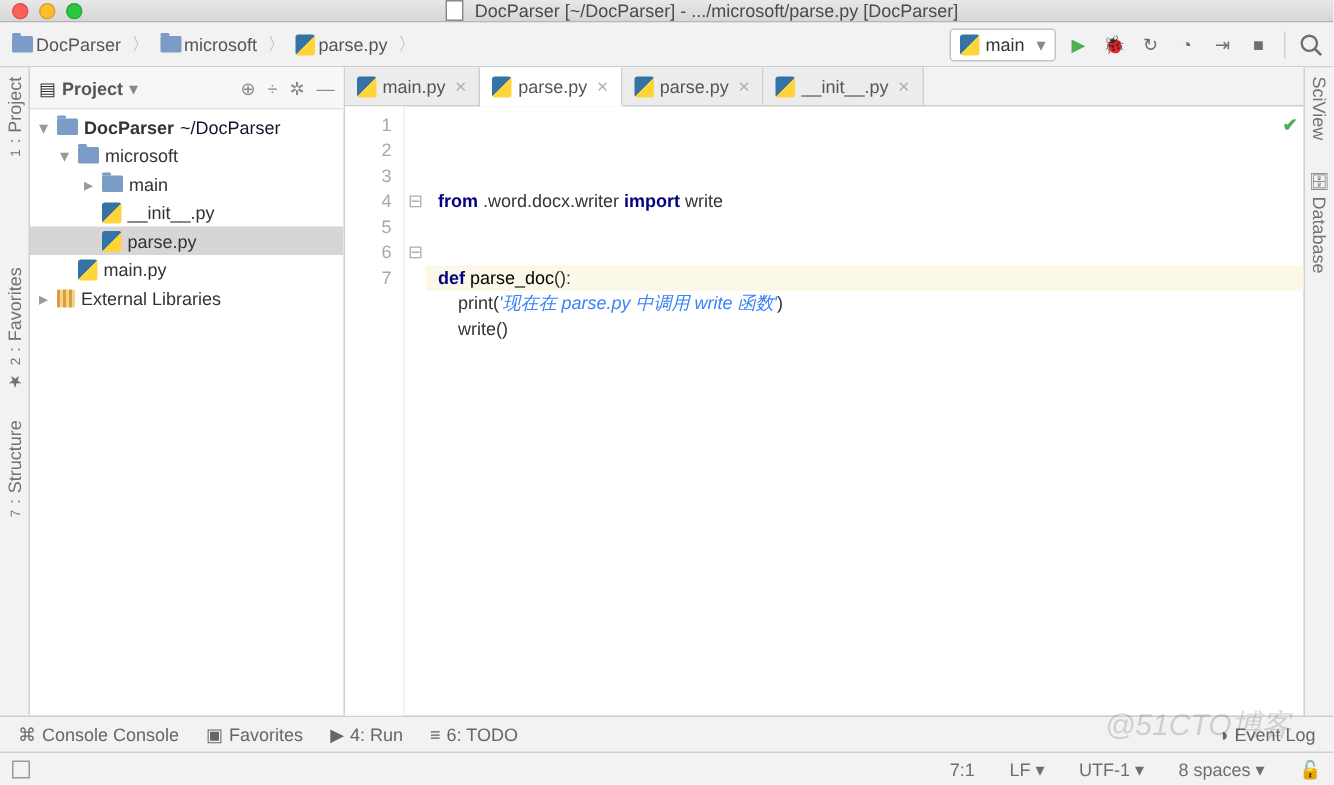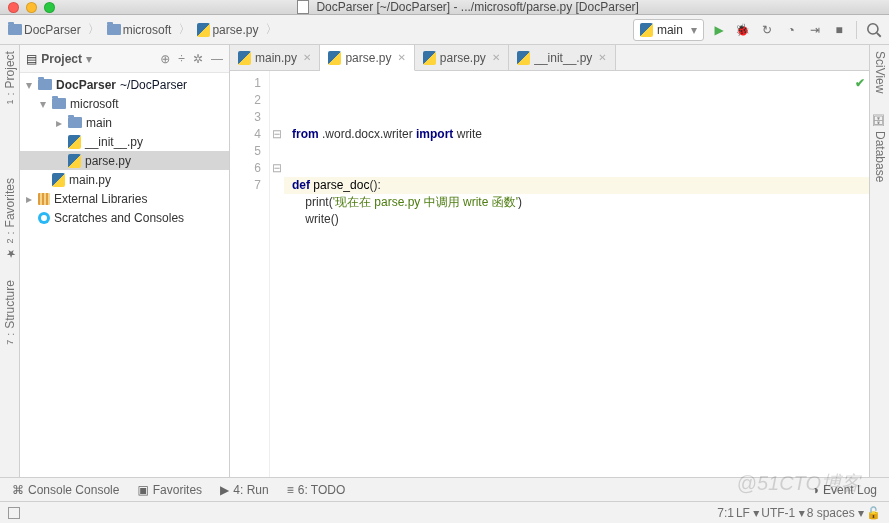--- a/index.html
+++ b/index.html
@@ -56,30 +56,30 @@
 .tabs { height: 26px; background: #f2f2f2; border-bottom: 1px solid #cfcfcf; display: flex; align-items: stretch; }
 .tab { display: flex; align-items: center; gap: 4px; padding: 0 8px; border-right: 1px solid #cfcfcf; background: #ececec; color: #555; }
 .tab.active { background: #fff; border-bottom: 1px solid #fff; margin-bottom: -1px; }
 .tab .close { color: #b0b0b0; margin-left: 2px; font-size: 10px; }
 .code-area { flex: 1; display: flex; font-family: Menlo, Consolas, monospace; font-size: 12px; line-height: 17px; position: relative; }
 .gutter { width: 40px; text-align: right; color: #a8a8a8; padding: 4px 8px 4px 0; background: #fff; border-right: 1px solid #eee; }
 .fold-col { width: 14px; padding-top: 4px; color: #b0b0b0; text-align: center; }
 .code { flex: 1; padding: 4px 8px; position: relative; white-space: pre; }
 .kw { color: #000080; font-weight: bold; }
 .fn { color: #000; }
-.str { color: #4d7c0f; }
+.str { color: #3b82f6; font-style: italic; }
 .hl-line { position: absolute; left: 0; right: 0; height: 17px; background: #fbf8e8; z-index: 0; }
 .code-line { position: relative; z-index: 1; height: 17px; }
 .check { position: absolute; right: 4px; top: 4px; color: #4caf50; font-weight: bold; }
 
 
 .toolwin-bar { height: 24px; border-top: 1px solid #cfcfcf; background: #f2f2f2; display: flex; align-items: center; gap: 18px; padding: 0 12px; color: #666; font-size: 11px; }
 .toolwin-bar .item { display: flex; align-items: center; gap: 4px; }
 .statusbar { height: 22px; border-top: 1px solid #cfcfcf; background: #f2f2f2; display: flex; align-items: center; padding: 0 8px; color: #6e6e6e; font-size: 11px; gap: 16px; }
-.statusbar .right { margin-left: auto; display: flex; gap: 2px; align-items: center; }
+.statusbar .right { margin-left: auto; display: flex; gap: 23px; align-items: center; }
 .sq { width: 12px; height: 12px; border: 1px solid #9a9a9a; }
 .watermark { position: absolute; right: 28px; bottom: 26px; color: rgba(0,0,0,0.15); font-size: 20px; font-style: italic; pointer-events: none; }
 .lock { font-size: 12px; }
 </style>
 </head>
 <body>
 
 <div class="titlebar">
   <div class="traffic">
     <div class="dot red"></div>
@@ -182,25 +182,20 @@
         <div class="tree-row indent1">
           <span class="tw"></span>
           <span class="py-icon"></span>
           <span>main.py</span>
         </div>
         <div class="tree-row indent0">
           <span class="tw">▸</span>
           <span class="lib-icon"></span>
           <span>External Libraries</span>
         </div>
-        <div class="tree-row indent0">
-          <span class="tw"></span>
-          <span class="scratch-icon"></span>
-          <span>Scratches and Consoles</span>
-        </div>
       </div>
   </div>
 
   <div class="editor">
     <div class="tabs" id="tabs">
         <div class="tab">
           <span class="py-icon"></span>
           <span>main.py</span>
           <span class="close">✕</span>
         </div>

